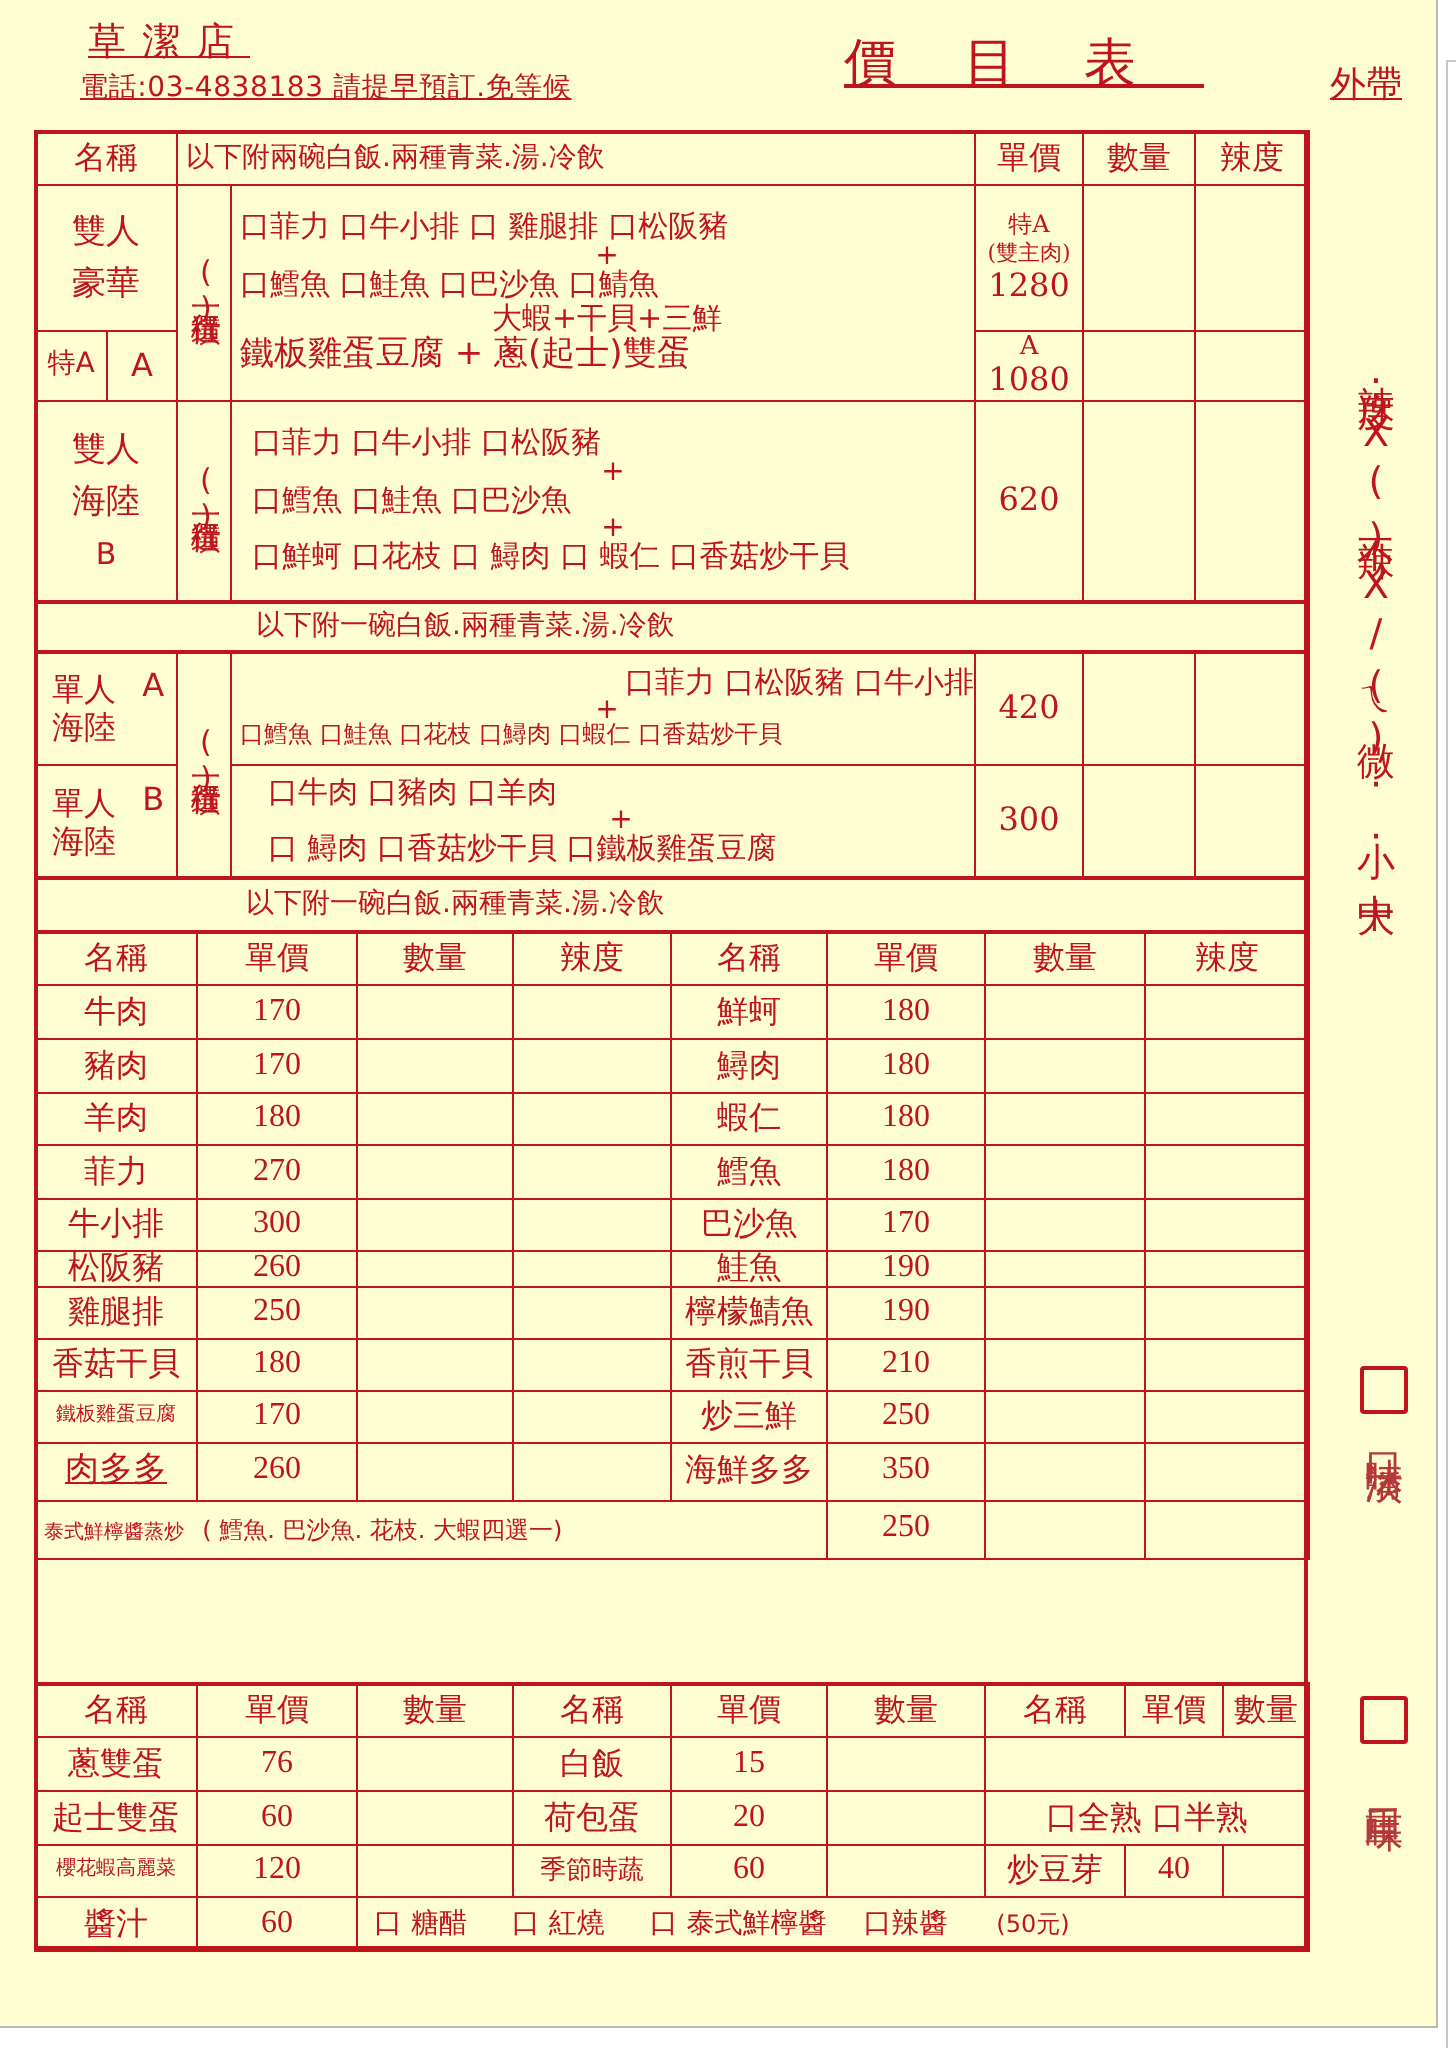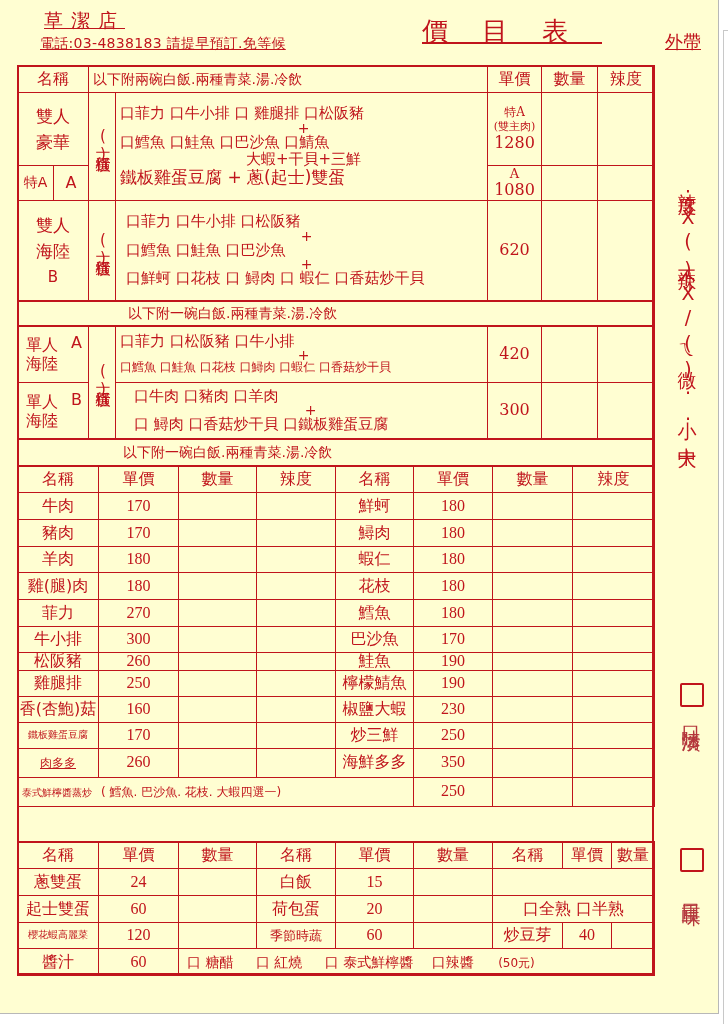--- a/index.html
+++ b/index.html
@@ -131,21 +131,21 @@
     <td colspan="7" style="font-size:14px; text-align:left; padding-left:110px;">以下附一碗白飯.兩種青菜.湯.冷飲</td>
   </tr>
 
   <tr style="height:57px">
     <td colspan="2" style="font-size:16px; text-align:left; padding-left:8px;">
       <span style="display:inline-block; width:40px; white-space:normal; line-height:19px; vertical-align:middle;">單人海陸</span>
       <span style="vertical-align:top">A</span>
     </td>
     <td rowspan="2"><span class="vert">(橫行選一)</span></td>
     <td class="desc">
-      <span class="line" style="text-align:left">口菲力 口松阪豬 口牛小排</span>
+      <span class="line" style="text-align:right">口菲力 口松阪豬 口牛小排</span>
       <span class="plus">+</span>
       <span class="line small" style="font-size:12px">口鱈魚 口鮭魚 口花枝 口鱘肉 口蝦仁 口香菇炒干貝</span>
     </td>
     <td class="num-sm">420</td>
     <td></td>
     <td></td>
   </tr>
 
   <tr style="height:56px">
     <td colspan="2" style="font-size:16px; text-align:left; padding-left:8px;">
@@ -215,30 +215,20 @@
         <td>羊肉</td>
         <td class="num">180</td>
         <td></td>
         <td></td>
         <td>蝦仁</td>
         <td class="num">180</td>
         <td></td>
         <td></td>
       </tr>
       <tr style="height: 27px;">
-        <td>雞(腿)肉</td>
-        <td class="num">180</td>
-        <td></td>
-        <td></td>
-        <td>花枝</td>
-        <td class="num">180</td>
-        <td></td>
-        <td></td>
-      </tr>
-      <tr style="height: 27px;">
         <td>菲力</td>
         <td class="num">270</td>
         <td></td>
         <td></td>
         <td>鱈魚</td>
         <td class="num">180</td>
         <td></td>
         <td></td>
       </tr>
       <tr style="height: 26px;">
@@ -265,41 +255,41 @@
         <td>雞腿排</td>
         <td class="num">250</td>
         <td></td>
         <td></td>
         <td>檸檬鯖魚</td>
         <td class="num">190</td>
         <td></td>
         <td></td>
       </tr>
       <tr style="height: 26px;">
-        <td>香(杏鮑)菇</td>
-        <td class="num">160</td>
-        <td></td>
-        <td></td>
-        <td>椒鹽大蝦</td>
-        <td class="num">230</td>
+        <td>香菇干貝</td>
+        <td class="num">180</td>
+        <td></td>
+        <td></td>
+        <td>香煎干貝</td>
+        <td class="num">210</td>
         <td></td>
         <td></td>
       </tr>
       <tr style="height: 26px; margin-top: 37px;">
         <td class="xsmall">鐵板雞蛋豆腐</td>
         <td class="num">170</td>
         <td></td>
         <td></td>
         <td>炒三鮮</td>
         <td class="num">250</td>
         <td></td>
         <td></td>
       </tr>
       <tr style="height: 29px;">
-        <td style="font-size: 12px; text-decoration: underline;">肉多多</td>
+        <td style="font-size: 17px; text-decoration: underline;">肉多多</td>
         <td class="num">260</td>
         <td></td>
         <td></td>
         <td>海鮮多多</td>
         <td class="num">350</td>
         <td></td>
         <td></td>
       </tr>
     </tbody>
   <tbody>
@@ -334,21 +324,21 @@
     <td>數量</td>
     <td>名稱</td>
     <td>單價</td>
     <td>數量</td>
     <td>名稱</td>
     <td>單價</td>
     <td>數量</td>
   </tr>
   <tr style="height:27px">
     <td>蔥雙蛋</td>
-    <td class="num">24</td>
+    <td class="num">76</td>
     <td></td>
     <td>白飯</td>
     <td class="num">15</td>
     <td></td>
     <td colspan="3"></td>
   </tr>
   <tr style="height:27px">
     <td>起士雙蛋</td>
     <td class="num">60</td>
     <td></td>

